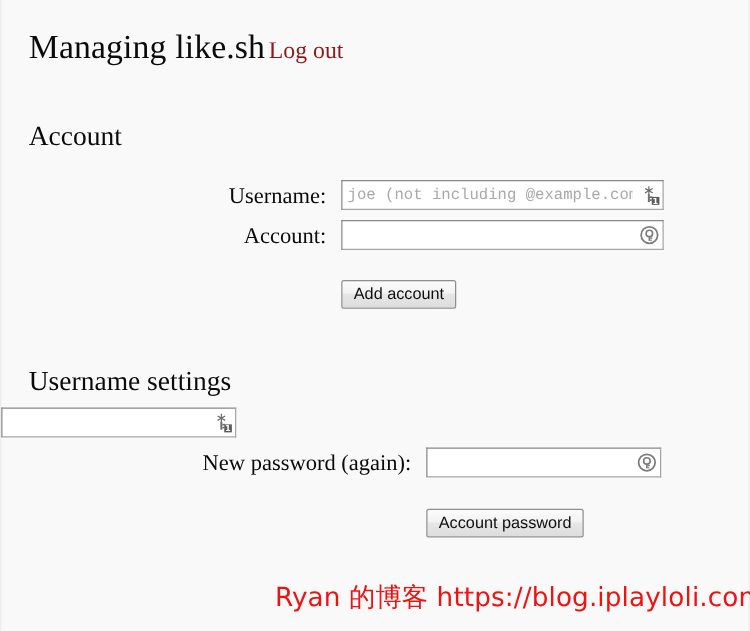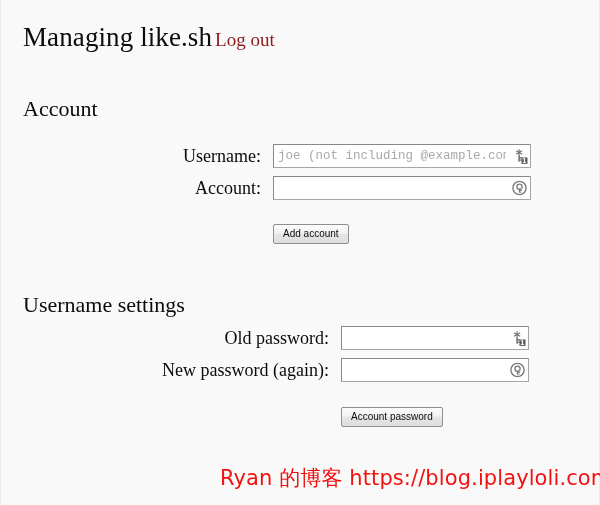--- a/index.html
+++ b/index.html
@@ -130,21 +130,21 @@
 
   
   .button-row {
     display: flex;
   }
   #accounts-form .button-row { padding-left: 272px; margin-top: 20px; }
   #settings-form .button-row { padding-left: 340px; margin-top: 21px; }
 
   .form-button {
     font-family: "Liberation Sans", "DejaVu Sans", sans-serif;
-    font-size: 10px;
+    font-size: 13px;
     color: #0d0d0d;
     background: linear-gradient(to bottom, #fcfcfc 0%, #f2f2f2 45%, #e6e6e6 50%, #dddddd 100%);
     border: 1px solid #8f8f8f;
     border-radius: 2px;
     padding: 3px 9px 4px 9px;
     line-height: 1.1;
     cursor: pointer;
     white-space: nowrap;
   }
 
@@ -211,21 +211,20 @@
     <div class="button-row">
       <button class="form-button" type="button">Add account</button>
     </div>
   </div>
 
   <h2 class="section-heading" id="heading-account-settings">Username settings</h2>
 
   <div class="form-block" id="settings-form">
 
     <div class="form-row">
-      <label class="field-label">Old password:</label>
       <span class="input-wrap">
         <input class="text-input" type="password" placeholder="" style="">
         <span class="pm-icon">
           <svg viewBox="0 0 17 17" width="17" height="17" aria-hidden="true">
             <g fill="#6f6f6f">
               <path d="M7.6 1.4 L8.6 1.4 L8.6 4.1 L10.9 2.8 L11.4 3.7 L9.1 5.0 L11.4 6.3 L10.9 7.2 L8.6 5.9 L8.6 8.6 L7.6 8.6 L7.6 5.9 L5.3 7.2 L4.8 6.3 L7.1 5.0 L4.8 3.7 L5.3 2.8 L7.6 4.1 Z"></path>
               <rect x="7.3" y="8.0" width="1.6" height="6.2"></rect>
               <rect x="8.9" y="9.6" width="2.0" height="1.3"></rect>
               <rect x="8.9" y="12.0" width="1.6" height="1.2"></rect>
             </g>

